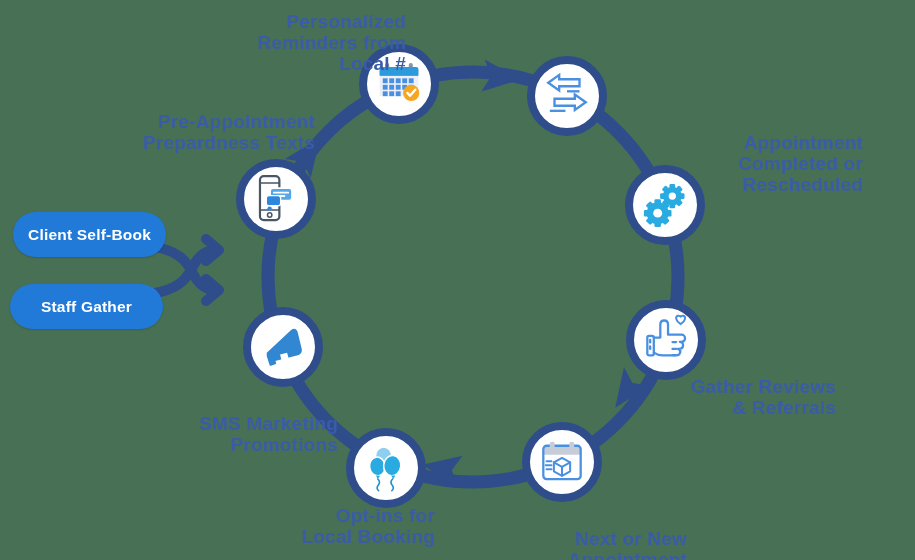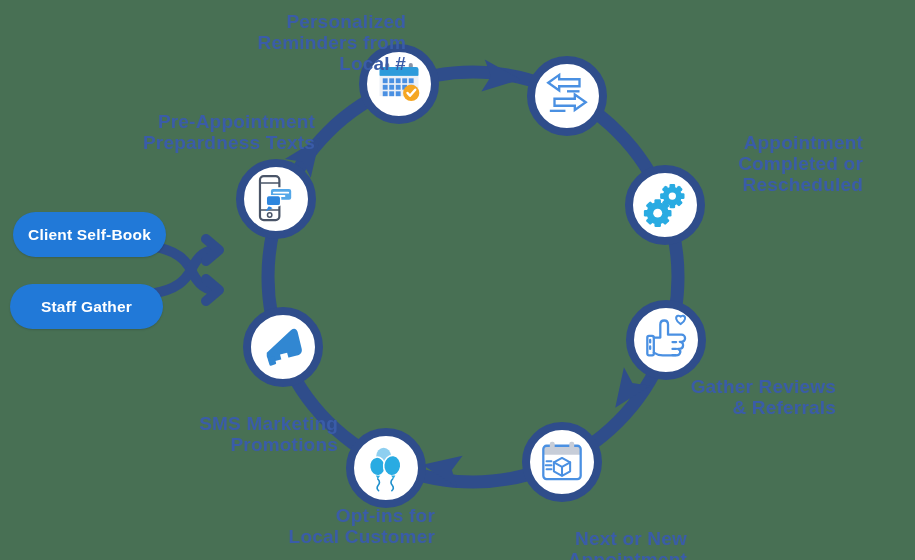--- a/index.html
+++ b/index.html
@@ -184,19 +184,19 @@
 Reminders from
 Local #</div>
   <div class="step-label" style="left:663px;top:132px;">Appointment
 Completed or
 Rescheduled</div>
   <div class="step-label" style="left:636px;top:342px;margin-top:34px;">Gather Reviews
 &amp; Referrals</div>
   <div class="step-label" style="left:487px;top:528px;">Next or New
 Appointment</div>
   <div class="step-label" style="left:235px;top:505px;">Opt-ins for
-Local Customer</div>
+Local Booking</div>
   <div class="step-label" style="left:95px;top:111px;width:220px;">Pre-Appointment
 Prepardness Texts</div>
   <div class="step-label" style="left:138px;top:413px;">SMS Marketing
 Promotions</div>
 
 </div>
 
 </body></html>

